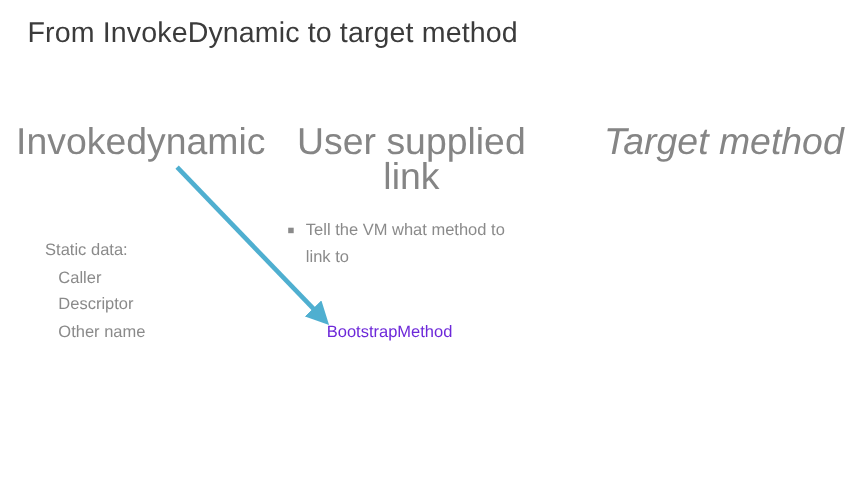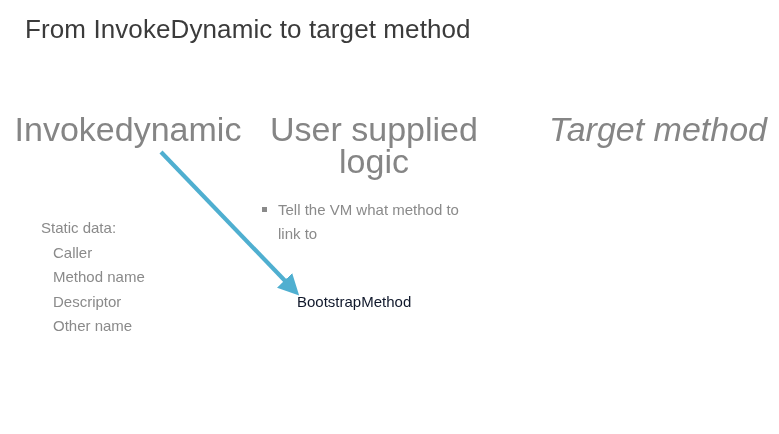--- a/index.html
+++ b/index.html
@@ -80,21 +80,21 @@
     background: #8a8a8a;
   }
 
   
   #bootstrap-method-label {
     position: absolute;
     left: 297px;
     top: 292px;
     font-size: 15px;
     line-height: 20px;
-    color: #0f172a;
+    color: #6d28d9;
   }
 
   
   #arrow-svg {
     position: absolute;
     left: 0;
     top: 0;
     width: 779px;
     height: 434px;
     pointer-events: none;
@@ -123,29 +123,28 @@
 <body>
 
 <div id="slide">
 
   <div id="slide-title">From InvokeDynamic to target method</div>
 
   <div class="col-heading" id="heading-left">Invokedynamic</div>
 
   <div class="col-heading" id="heading-middle">
     <div>User supplied</div>
-    <div>logic</div>
+    <div>link</div>
   </div>
 
   <div class="col-heading" id="heading-right">Target method</div>
 
   <div id="static-data-block">
     <div class="sd-title">Static data:</div>
     <div class="sd-item">Caller</div>
-    <div class="sd-item">Method name</div>
     <div class="sd-item">Descriptor</div>
     <div class="sd-item">Other name</div>
   </div>
 
   <div id="bullet-list">
     <div class="bullet-row">
       <span class="bullet-marker"></span>
       <span>Tell the VM what method to link to</span>
     </div>
   </div>

